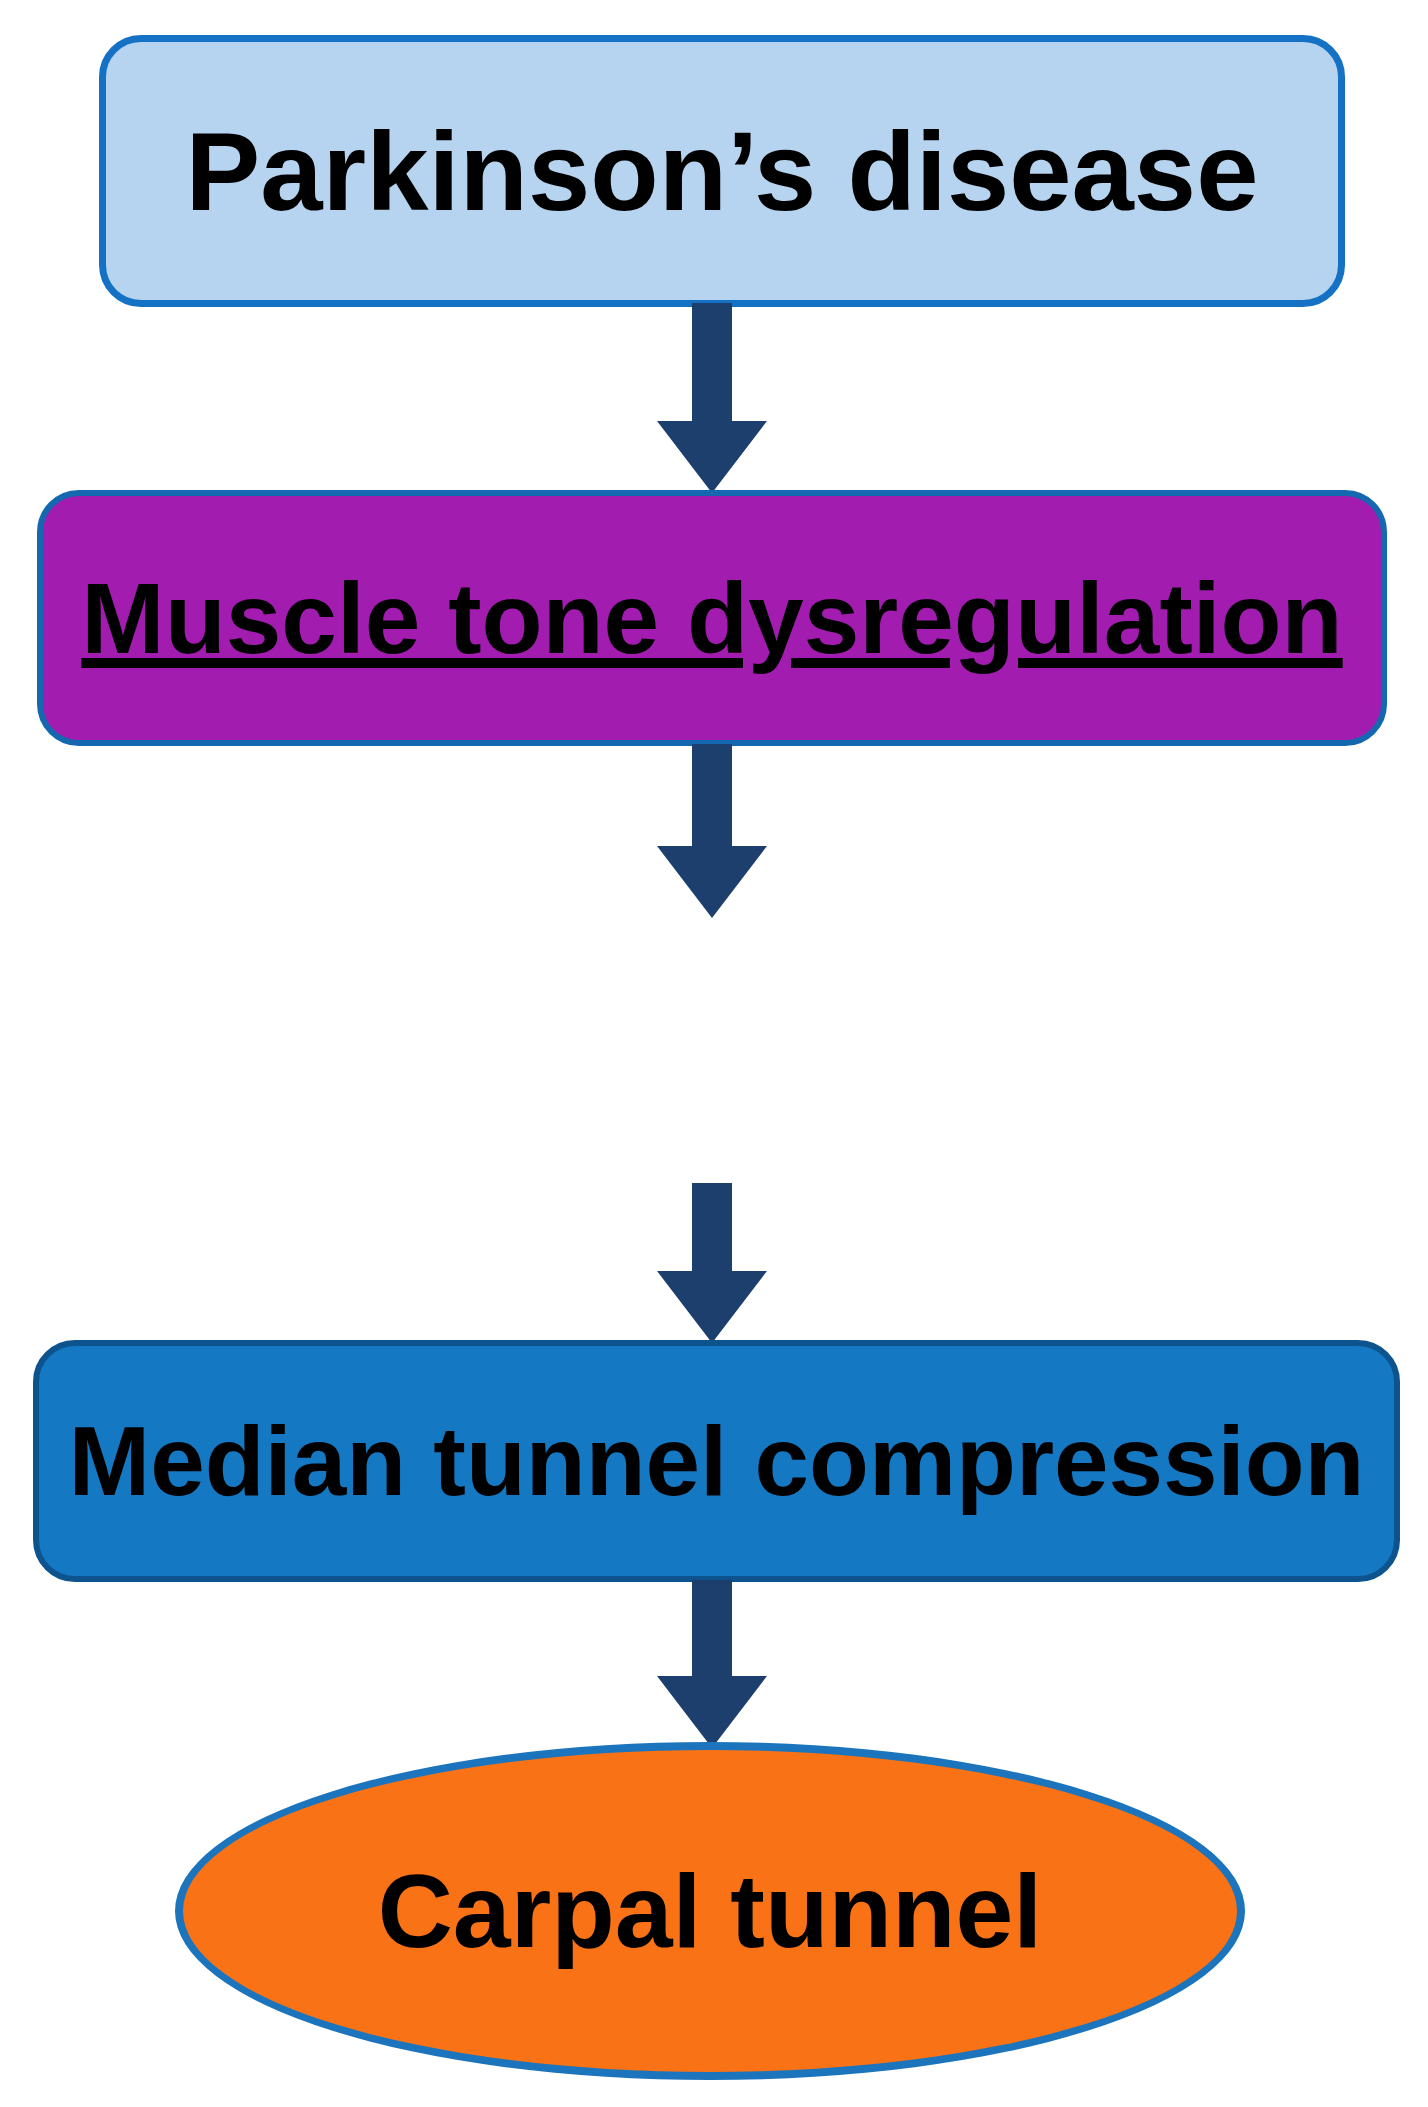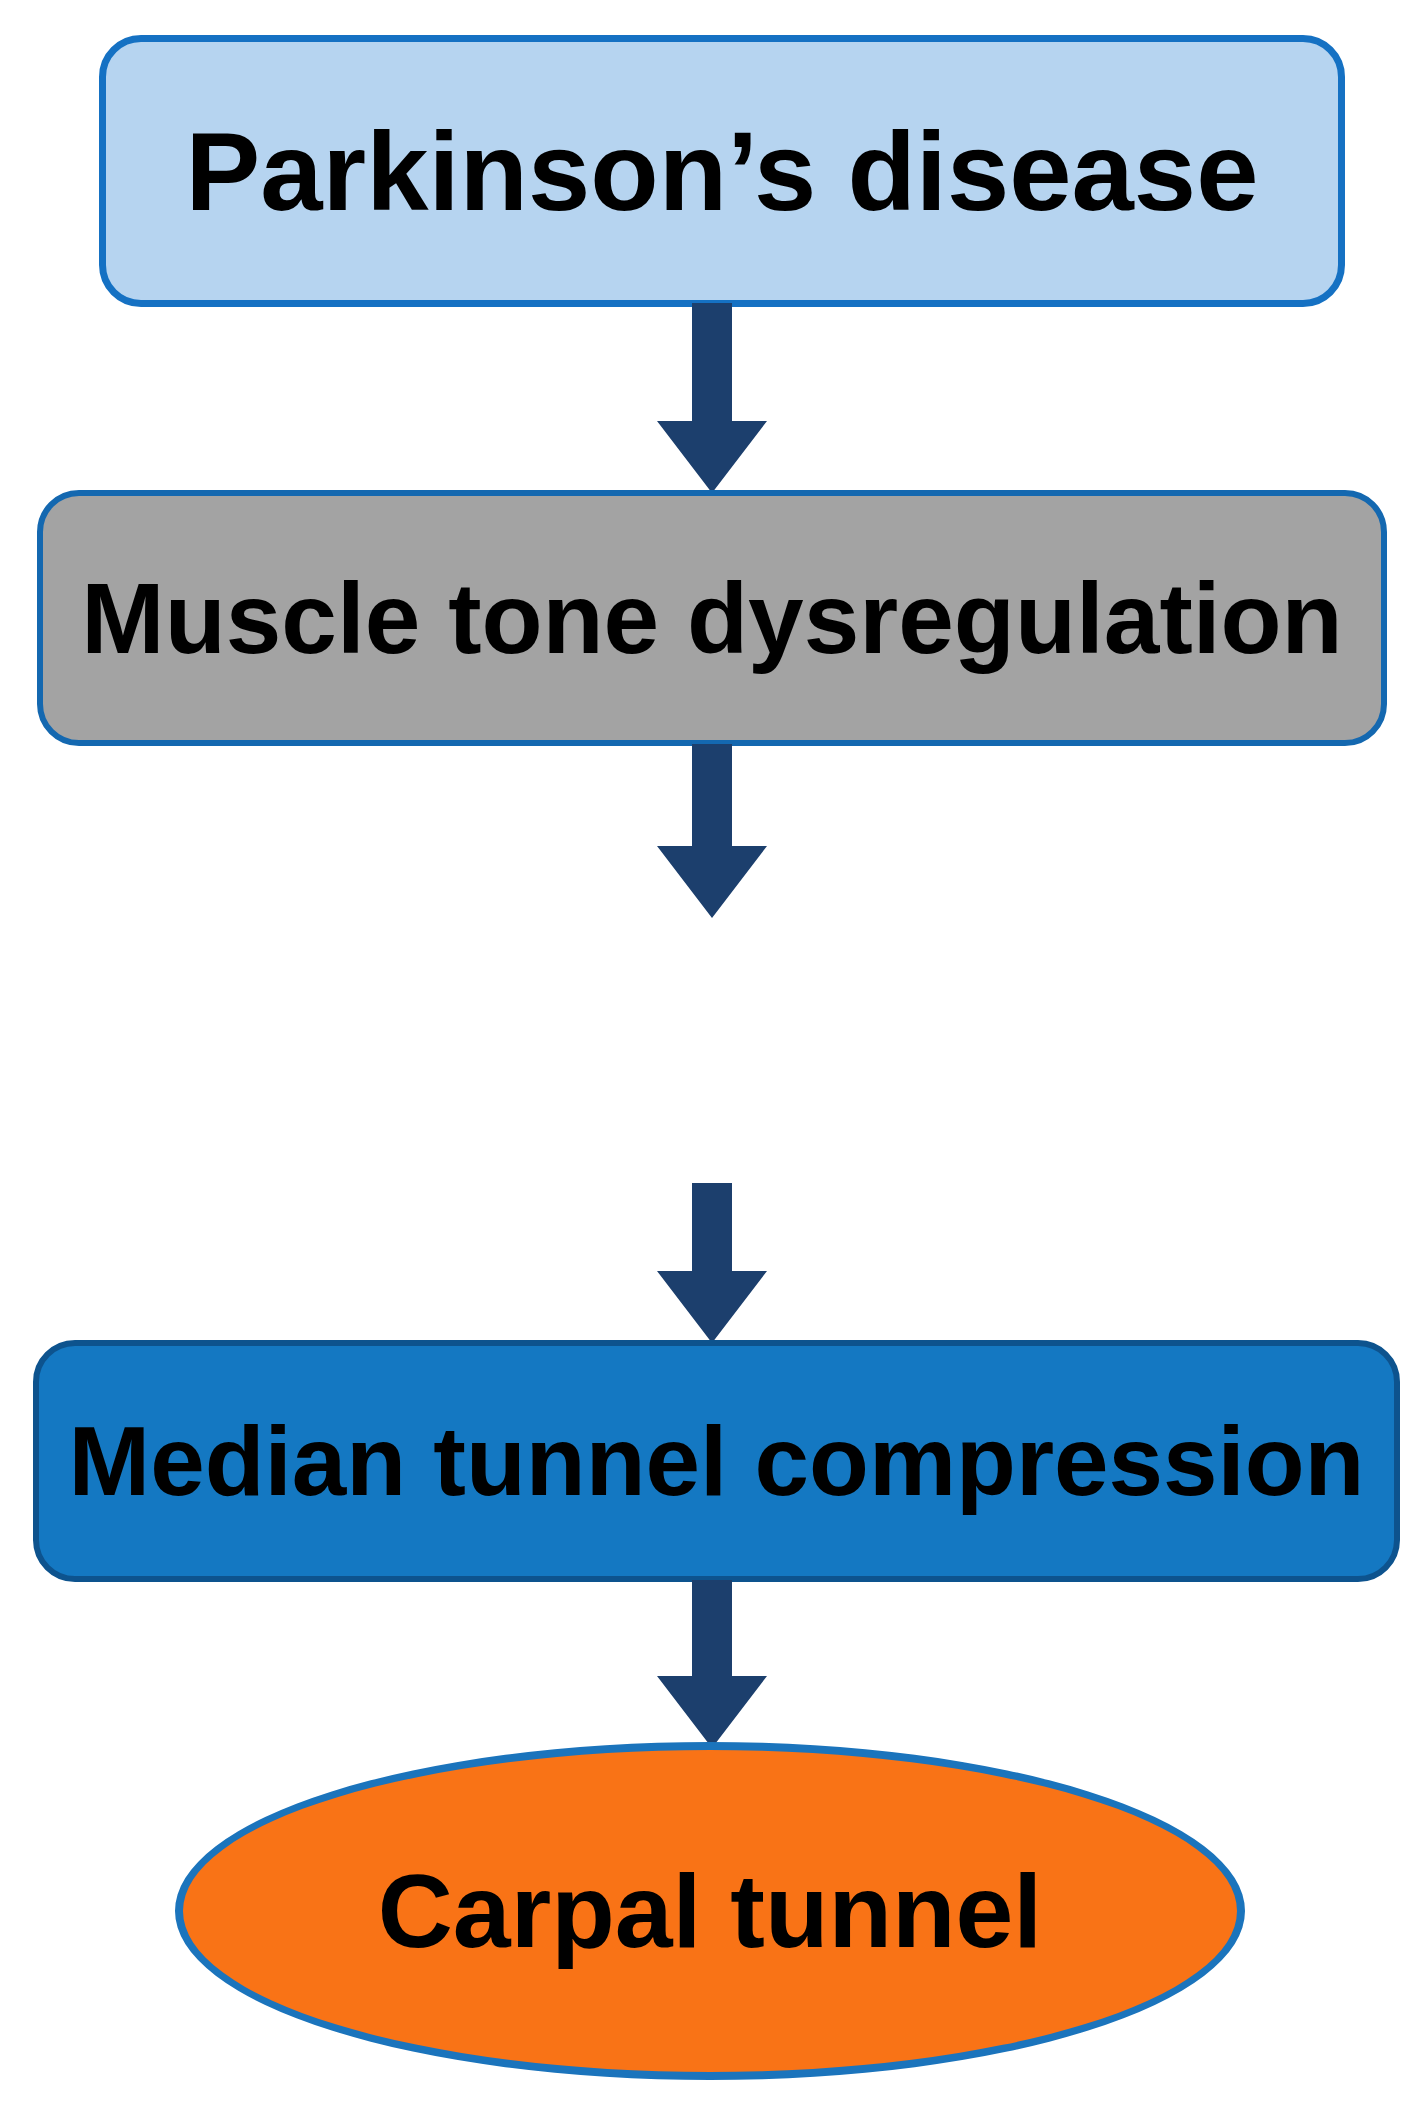--- a/index.html
+++ b/index.html
@@ -31,23 +31,24 @@
 
   #node-parkinsons {
     left: 88px; top: 35px; width: 1246px; height: 272px;
     background: #b6d4f0;
     border: 7px solid #1571c3;
     font-size: 112px;
     margin-left: 11px;
   }
   #node-muscle-tone {
     left: 37px; top: 490px; width: 1350px; height: 256px;
-    background: #a3a3a3;
+    background: #a21caf;
     border: 6px solid #1468b0;
     font-size: 100px;
+    text-decoration: underline;
   }
   #node-postural {
     left: 100px; top: 915px; width: 1223px; height: 270px;
     background: #1573bd;
     border: 6px solid #0f5796;
     font-size: 104px;
   }
   #node-median-nerve {
     left: 33px; top: 1340px; width: 1367px; height: 242px;
     background: #1478c2;

